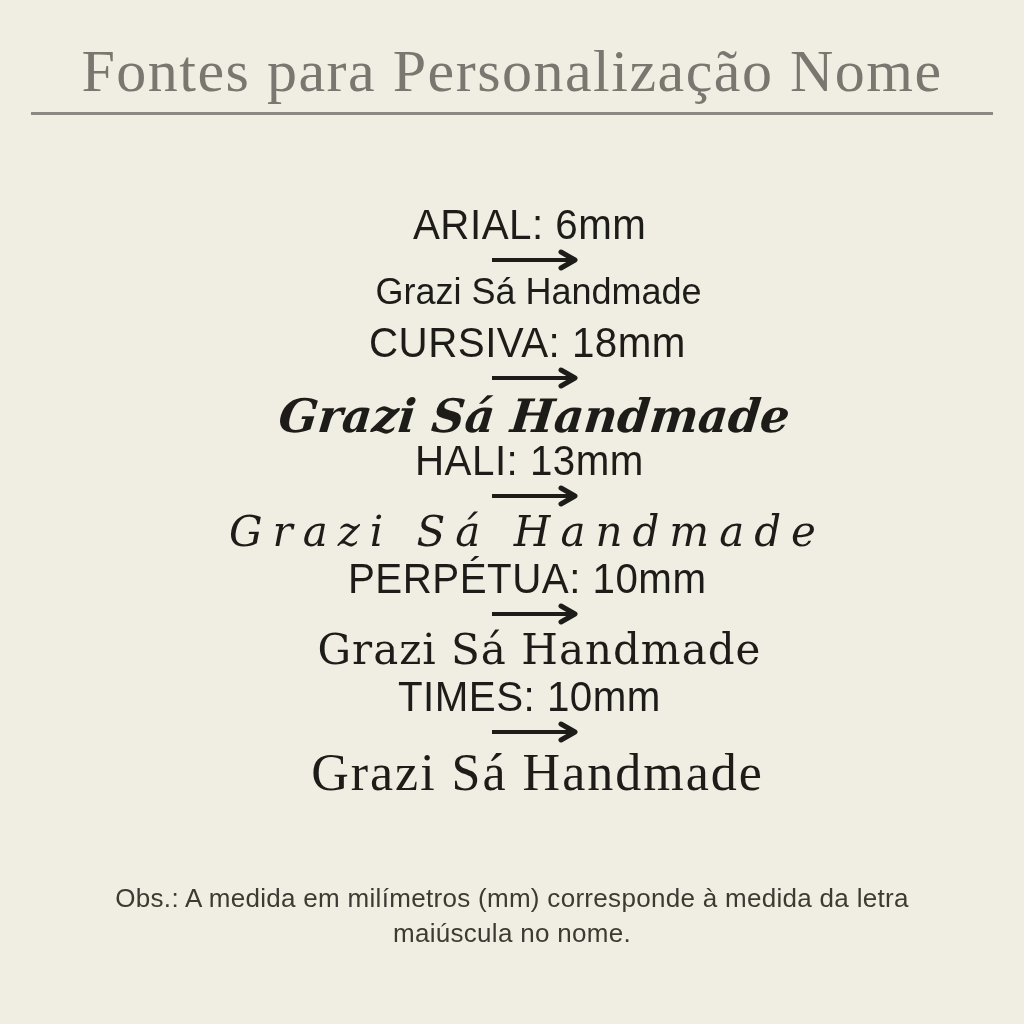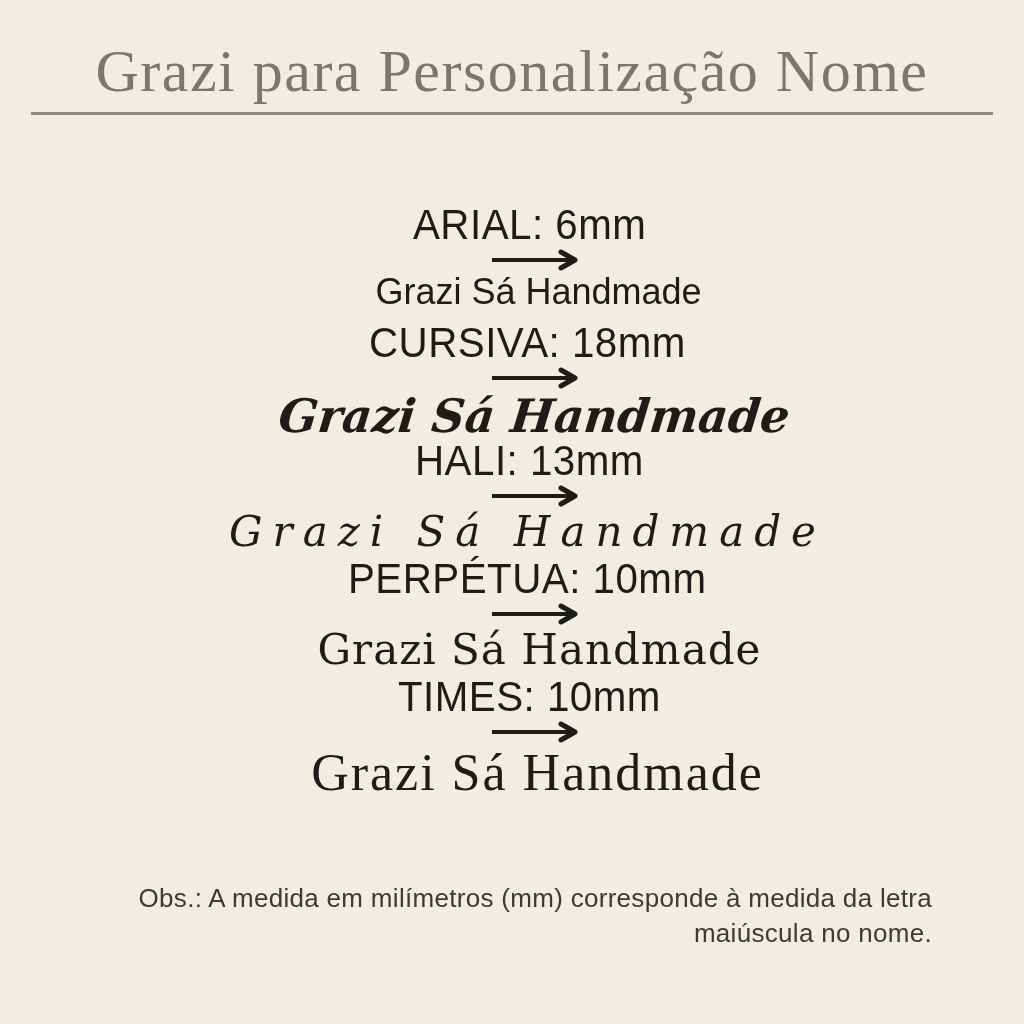--- a/index.html
+++ b/index.html
@@ -86,32 +86,32 @@
   }
   .sample-times{
     font-family:"Liberation Serif",serif;
     font-size:52px;
     letter-spacing:2px;
     margin-left:6px;
   }
   .note{
     margin:90px auto 0;
     max-width:840px;
-    text-align:right;
+    text-align:center;
     font-size:26px;
     line-height:1.35;
     letter-spacing:0.3px;
     color:var(--note);
   }
 </style>
 </head>
 <body>
 
 <div class="header">
-  <h1 class="page-title">Grazi para Personalização Nome</h1>
+  <h1 class="page-title">Fontes para Personalização Nome</h1>
 </div>
 <div class="title-underline"></div>
 
 <div class="rows">
 
   <div class="row">
     <span class="font-label">ARIAL: 6mm</span>
     <svg class="arrow" width="92" height="22" viewBox="0 0 92 22">
       <line x1="3" y1="11" x2="82" y2="11" stroke="currentColor" stroke-width="4"></line>
       <path d="M72 3 L86 11 L72 19" fill="none" stroke="currentColor" stroke-width="5" stroke-linecap="round" stroke-linejoin="round"></path>

